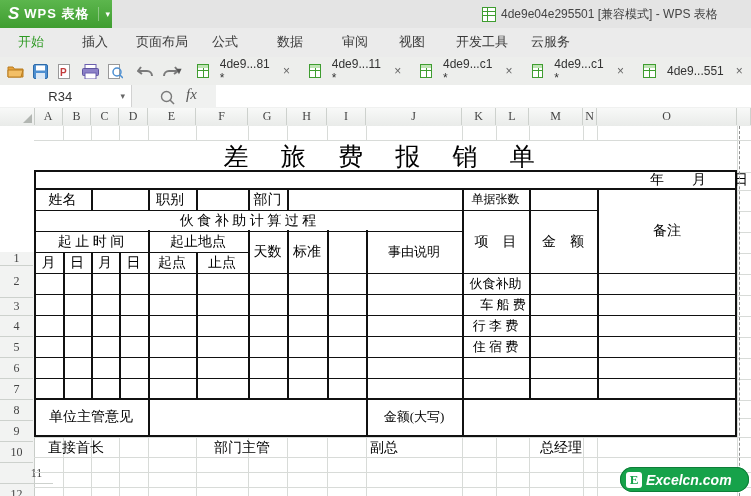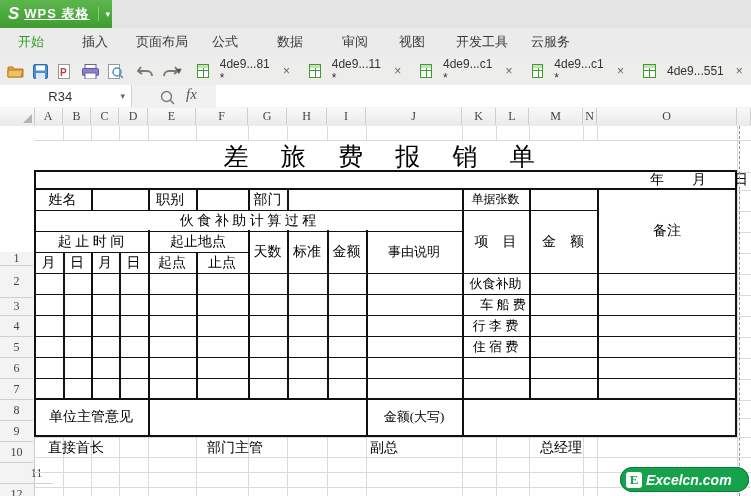--- a/index.html
+++ b/index.html
@@ -4,21 +4,21 @@
 <style>
   html,body{margin:0;padding:0;}
   body{font-family:"Liberation Sans",sans-serif;}
   #app{position:relative;width:751px;height:496px;background:#fff;overflow:hidden;}
 
   
   .titlebar{position:absolute;left:0;top:0;width:751px;height:28px;background:#e4e4e4;}
   .appbtn{position:absolute;left:0;top:0;height:28px;width:112px;display:flex;align-items:center;
           background:linear-gradient(#5cb64d,#3f9d30);color:#fff;cursor:pointer;}
   .slogo{font-weight:bold;font-size:17px;font-style:italic;margin:0 5px 0 8px;}
-  .appname{font-weight:bold;font-size:13px;letter-spacing:1px;text-decoration:underline;}
+  .appname{font-weight:bold;font-size:13px;letter-spacing:1px;}
   .appcaret{margin-left:8px;font-size:9px;border-left:1px solid rgba(255,255,255,.35);padding:2px 0 2px 7px;}
   .wintitle{position:absolute;left:482px;top:0;height:28px;display:flex;align-items:center;gap:5px;
             font-size:12px;color:#444;}
   .sheetico{display:inline-block;width:12px;height:13px;border:1px solid #3f9d30;background:
      linear-gradient(#3f9d30,#3f9d30) 0 3px/12px 1px no-repeat,
      linear-gradient(#3f9d30,#3f9d30) 0 7px/12px 1px no-repeat,
      linear-gradient(#3f9d30,#3f9d30) 4px 0/1px 13px no-repeat,#fff;}
 
   
   .ribbontabs{position:absolute;left:0;top:28px;width:751px;height:29px;background:#ebebeb;
@@ -80,20 +80,24 @@
 </head>
 <body>
 
 <div id="app">
 
   <div class="titlebar">
     <div class="appbtn">
       <span class="slogo">S</span>
       <span class="appname">WPS 表格</span>
       <span class="appcaret">▾</span>
+    </div>
+    <div class="wintitle">
+      <span class="sheetico"></span>
+      <span>4de9e04e295501 [兼容模式] - WPS 表格</span>
     </div>
   </div>
 
   <div class="ribbontabs">
     <span class="rtab active" style="left:18px">开始</span>
     <span class="rtab" style="left:82px">插入</span>
     <span class="rtab" style="left:136px">页面布局</span>
     <span class="rtab" style="left:212px">公式</span>
     <span class="rtab" style="left:277px">数据</span>
     <span class="rtab" style="left:342px">审阅</span>
@@ -317,40 +321,39 @@
     <div class="fc" style="left:34px;top:84px;width:428px;height:21px;">伙 食 补 助 计 算 过 程</div>
 
     <div class="fc" style="left:597px;top:63px;width:140px;height:84px;">备注</div>
     <div class="fc" style="left:462px;top:85px;width:67px;height:62px;">项　目</div>
     <div class="fc" style="left:529px;top:85px;width:68px;height:62px;">金　额</div>
 
     <div class="fc" style="left:34px;top:105px;width:114px;height:21px;">起 止 时 间</div>
     <div class="fc" style="left:148px;top:105px;width:100px;height:21px;">起止地点</div>
     <div class="fc" style="left:248px;top:105px;width:39px;height:42px;">天数</div>
     <div class="fc" style="left:287px;top:105px;width:40px;height:42px;">标准</div>
-    <div class="fc" style="left:327px;top:105px;width:39px;height:42px;">金额</div>
     <div class="fc" style="left:366px;top:105px;width:96px;height:42px;font-size:13px;">事由说明</div>
 
     <div class="fc" style="left:34px;top:126px;width:29px;height:21px;">月</div>
     <div class="fc" style="left:63px;top:126px;width:28px;height:21px;">日</div>
     <div class="fc" style="left:91px;top:126px;width:28px;height:21px;">月</div>
     <div class="fc" style="left:119px;top:126px;width:29px;height:21px;">日</div>
     <div class="fc" style="left:148px;top:126px;width:48px;height:21px;">起点</div>
     <div class="fc" style="left:196px;top:126px;width:52px;height:21px;">止点</div>
 
     <div class="fc" style="left:462px;top:147px;width:67px;height:21px;font-size:13px;">伙食补助</div>
     <div class="fc" style="left:462px;top:168px;width:82px;height:21px;font-size:13px;">车 船 费</div>
     <div class="fc" style="left:462px;top:189px;width:67px;height:21px;font-size:13px;">行 李 费</div>
     <div class="fc" style="left:462px;top:210px;width:67px;height:21px;font-size:13px;">住 宿 费</div>
 
     <div class="fc" style="left:34px;top:273px;width:114px;height:36px;">单位主管意见</div>
     <div class="fc" style="left:366px;top:273px;width:96px;height:36px;font-size:13px;">金额(大写)</div>
 
     <div class="fc" style="left:48px;top:312px;height:20px;">直接首长</div>
-    <div class="fc" style="left:207px;top:312px;height:20px;">部门主管</div>
+    <div class="fc" style="left:214px;top:312px;height:20px;">部门主管</div>
     <div class="fc" style="left:370px;top:312px;height:20px;">副总</div>
     <div class="fc" style="left:540px;top:312px;height:20px;">总经理</div>
 
     <div class="pagebreak"></div>
 
     <div class="wm">
       <span class="ebox">E</span>
       <span class="wtxt">Excelcn.com</span>
     </div>
   </div>

